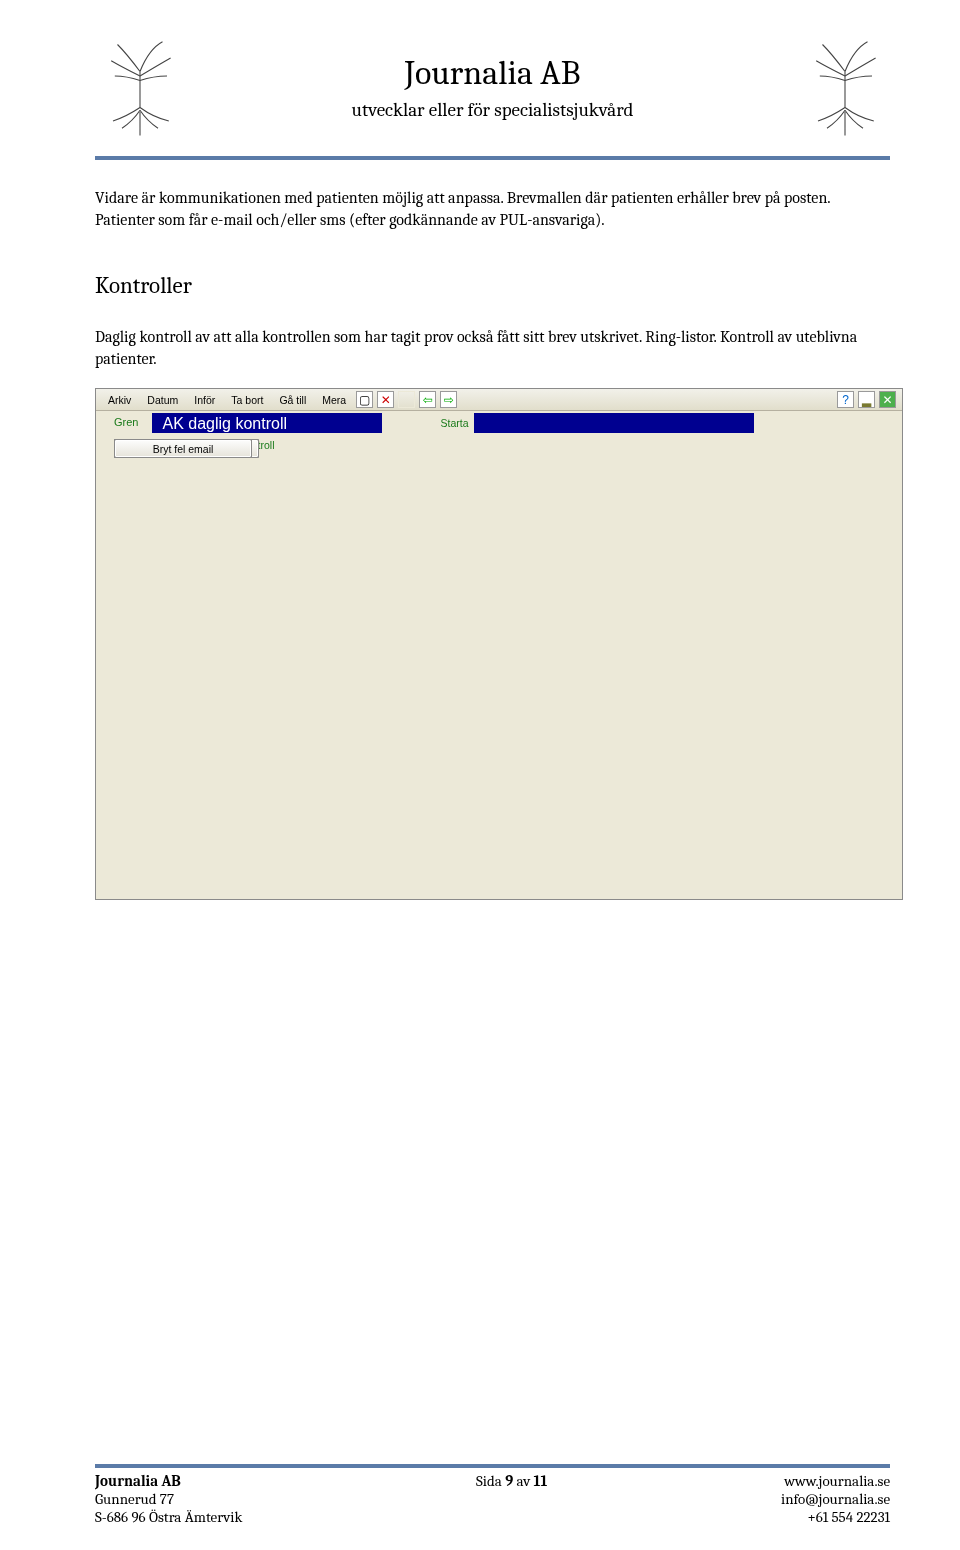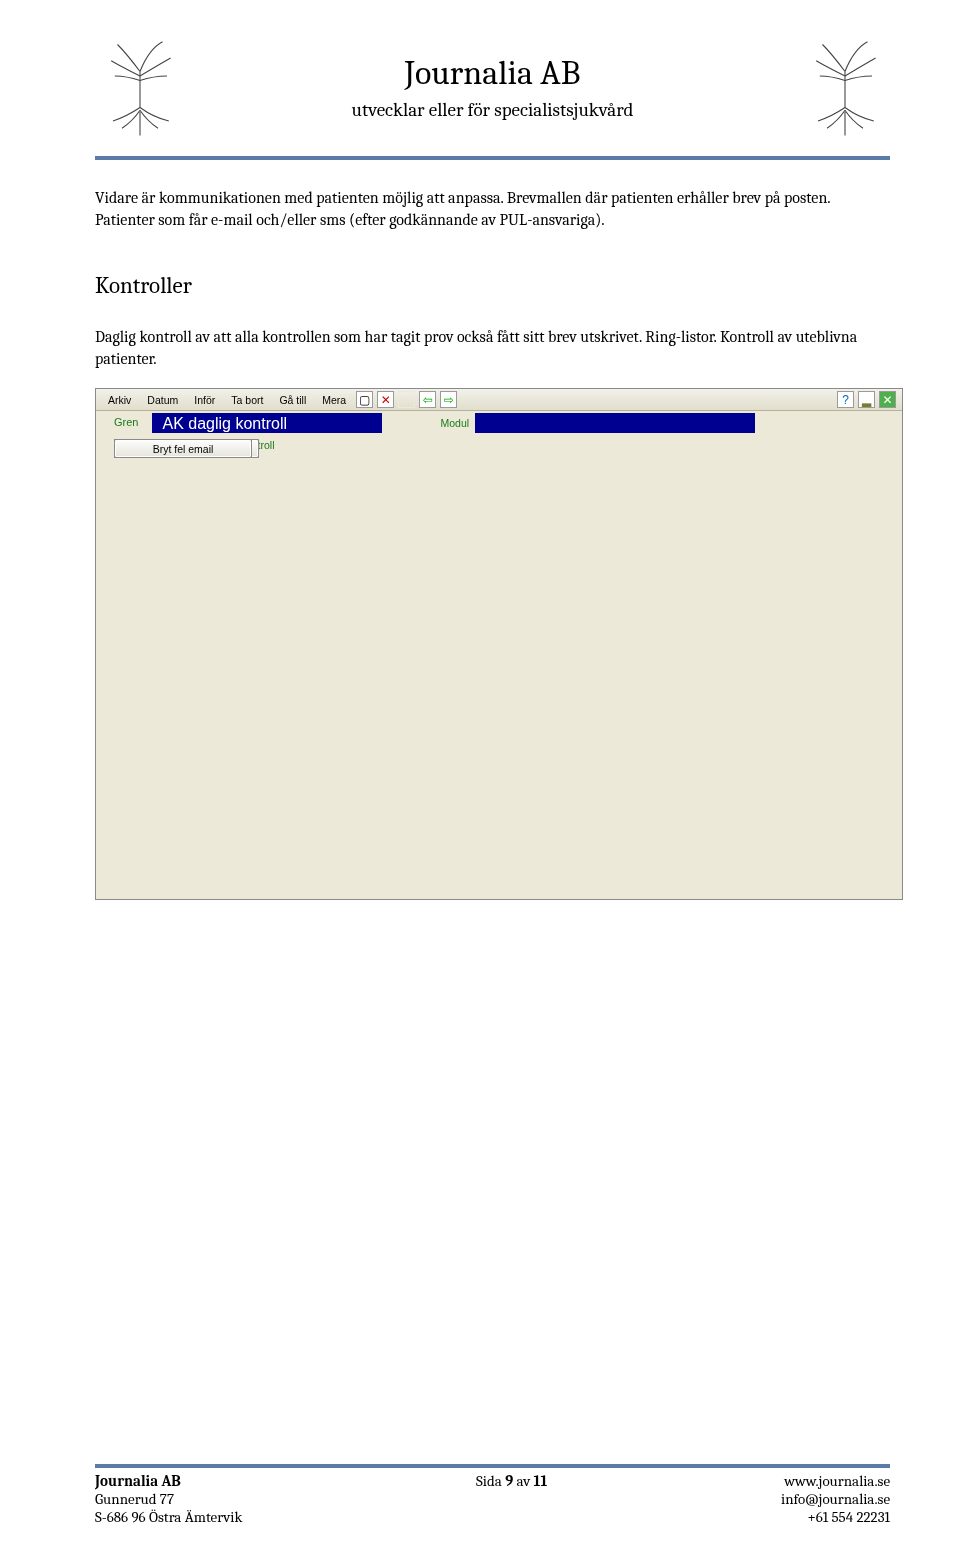--- a/index.html
+++ b/index.html
@@ -196,21 +196,21 @@
       <span class="spacer"></span>
       <span class="tb-icon boxed" style="color:#06c">?</span>
       <span class="tb-icon boxed" style="color:#7a7a30">▂</span>
       <span class="tb-icon boxed" style="background:#4db04d;color:#fff">✕</span>
     </div>
 
     <div class="band">
       <span class="gl">Gren</span>
       <span class="bluebox" style="width:230px">AK daglig kontroll</span>
       <span style="width:42px"></span>
-      <span class="modlbl">Modul</span>
+      <span class="modlbl">Starta</span>
       <span class="bluebox wide"></span>
     </div>
 
     <div class="form-area">
       <div class="wrap">
 
         <span class="glabel" style="left:0;top:0">Datum</span>
         <span class="txt" style="left:0;top:15;width:94px;font-size:13px">2013-06-05</span>
         <span class="btn" style="left:110;top:15;width:112px;justify-content:space-between;padding:0 8px">
             <span>Starta kontr</span>

